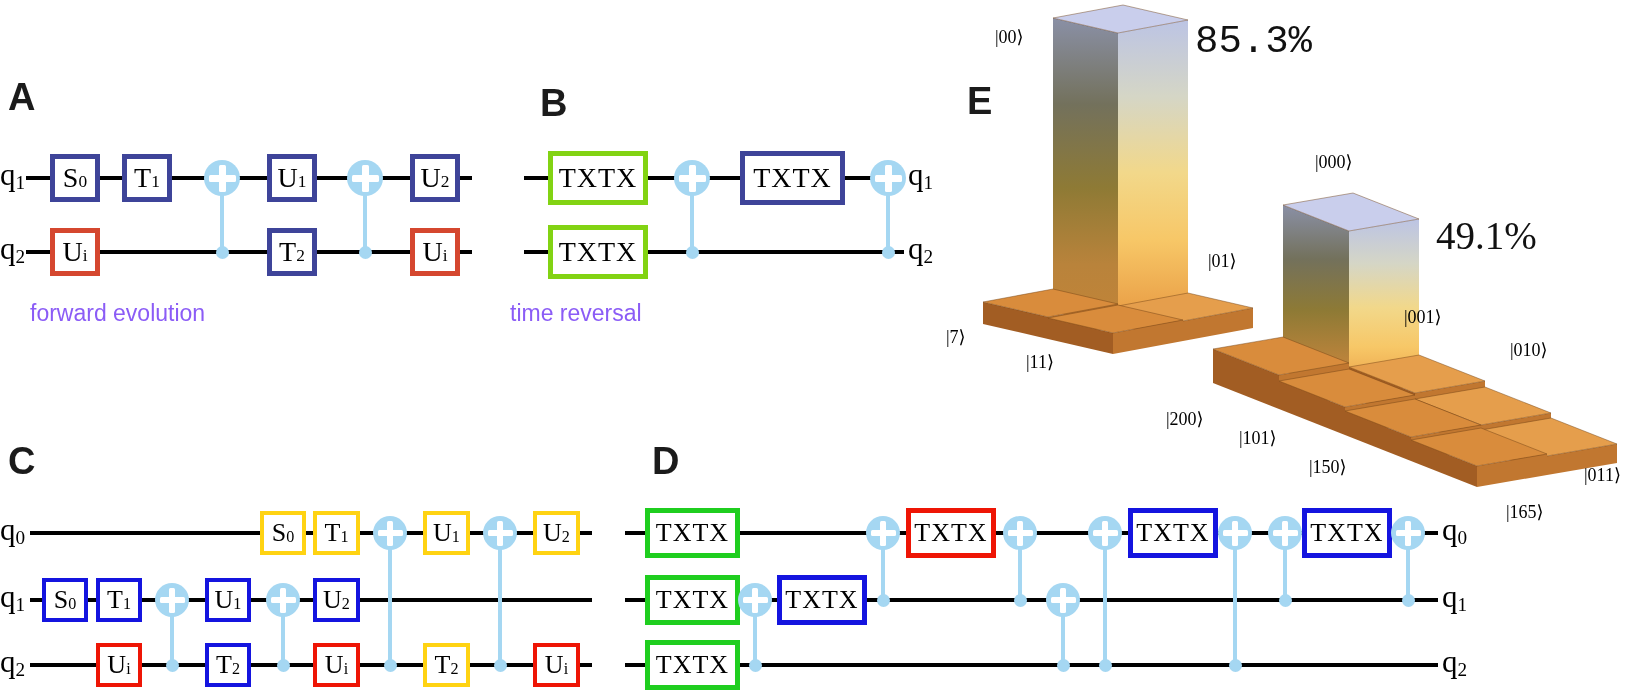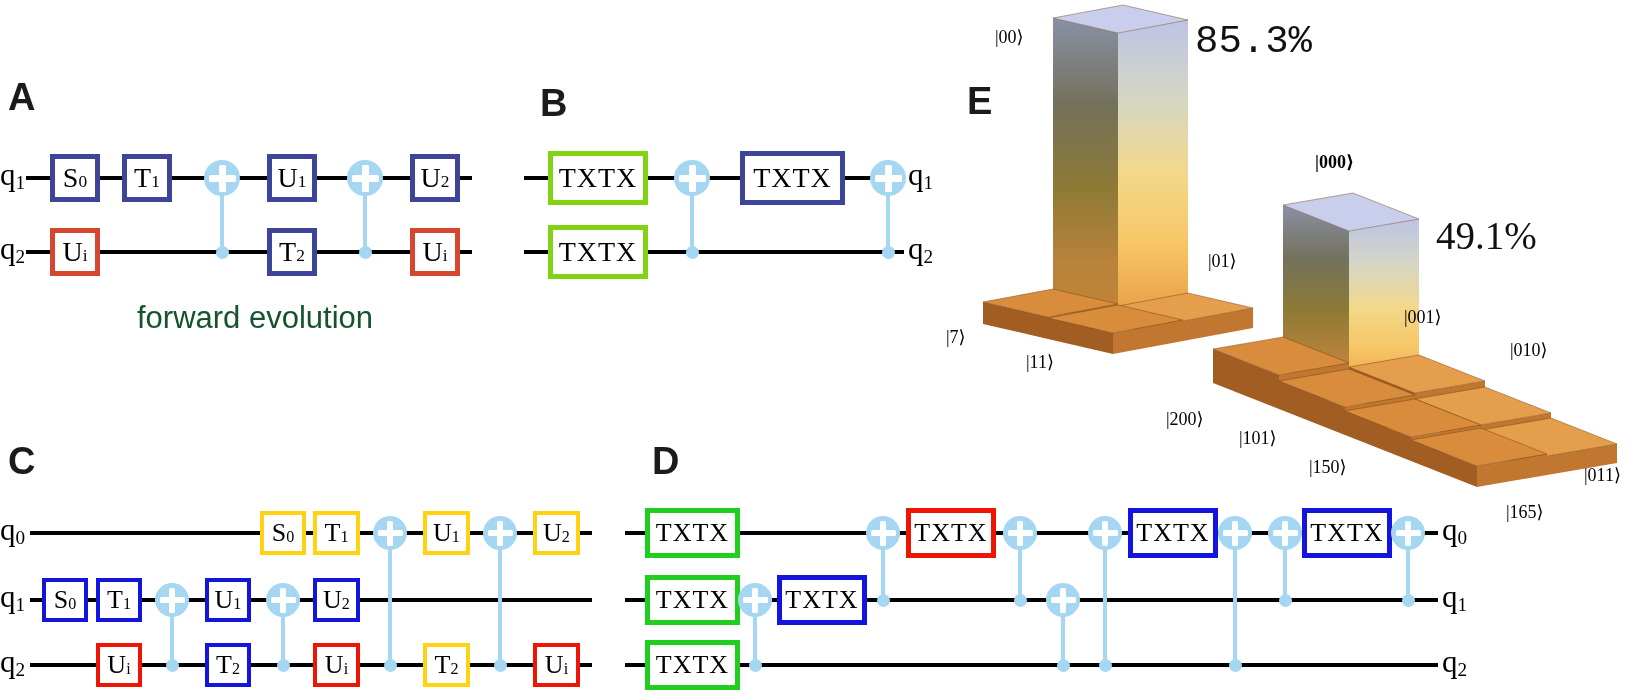--- a/index.html
+++ b/index.html
@@ -6,21 +6,21 @@
   .fig{position:relative;width:1650px;height:690px;background:#ffffff;overflow:hidden;
        font-family:"Liberation Serif","DejaVu Serif","DejaVu Sans",serif;}
   .panel-letter{position:absolute;font-family:"Liberation Sans","DejaVu Sans",sans-serif;
        font-size:38px;font-weight:600;color:#1b1b1b;z-index:12;}
   .pl-a{left:8px;top:76px;}
   .pl-b{left:540px;top:82px;}
   .pl-c{left:8px;top:440px;}
   .pl-d{left:652px;top:440px;}
   .pl-e{left:967px;top:80px;}
   .caption{position:absolute;font-family:"Liberation Sans","DejaVu Sans",sans-serif;
-       font-size:31px;font-weight:500;color:#14532d;text-align:center;z-index:12;}
+       font-size:23px;font-weight:500;color:#8b5cf6;z-index:12;}
   .cap-a{left:30px;top:300px;width:450px;}
   .cap-b{left:510px;top:300px;width:450px;}
   .circ{position:absolute;z-index:3;}
   .wire{position:absolute;background:#000;z-index:1;}
   .vline{position:absolute;z-index:2;}
   .gbox{position:absolute;background:#fff;display:flex;align-items:center;justify-content:center;
         box-sizing:border-box;z-index:3;color:#000;}
   .cnot{position:absolute;border-radius:50%;z-index:4;}
   .cnot .ph,.cnot .pv{position:absolute;background:#fff;border-radius:1.5px;}
   .cdot{position:absolute;border-radius:50%;z-index:4;}
@@ -38,20 +38,21 @@
 
 <div class="fig">
 
   <div class="panel-letter pl-a">A</div>
   <div class="panel-letter pl-b">B</div>
   <div class="panel-letter pl-c">C</div>
   <div class="panel-letter pl-d">D</div>
   <div class="panel-letter pl-e">E</div>
 
   <div class="caption cap-a">forward evolution</div>
+  <div class="caption cap-b">time reversal</div>
 
   <div class="circ" style="left: 0px; top: 80px; width: 480px; height: 280px;">
       <div class="wire" style="left: 26px; top: 96px; width: 446px; height: 4px;"></div>
       <div class="wlabel" style="left: 0px; top: 78px;"><span>q</span><span class="sub">1</span></div>
       <div class="wire" style="left: 26px; top: 170px; width: 446px; height: 4px;"></div>
       <div class="wlabel" style="left: 0px; top: 152px;"><span>q</span><span class="sub">2</span></div>
       <div class="vline" style="left: 219.75px; top: 98px; width: 4.5px; height: 74px; background: rgb(165, 215, 242);"></div>
       <div class="vline" style="left: 362.75px; top: 98px; width: 4.5px; height: 74px; background: rgb(165, 215, 242);"></div>
       <div class="gbox" style="left: 50px; top: 74px; width: 50px; height: 48px; border: 5px solid rgb(62, 68, 153); font-size: 28px;">
         <span>S</span>
@@ -358,21 +359,21 @@
       <polygon points="271,310 337,336 337,357 271,331" fill="#A25D23"></polygon>
       <polygon points="337,336 407,324 407,345 337,357" fill="#C17730"></polygon>
       <polygon points="271,310 341,298 407,324 337,336" fill="#D98C3C" stroke="rgba(110,65,20,0.45)" stroke-width="1" stroke-linejoin="round"></polygon>
     </svg>
 
   <div class="labels-layer">
       <div class="ket" style="left: 995px; top: 26px;">|00⟩</div>
       <div class="ket" style="left: 1208px; top: 250px;">|01⟩</div>
       <div class="ket" style="left: 946px; top: 326px;">|7⟩</div>
       <div class="ket" style="left: 1026px; top: 351px;">|11⟩</div>
-      <div class="ket" style="left: 1315px; top: 151px; font-weight: bold;">|000⟩</div>
+      <div class="ket" style="left: 1315px; top: 151px;">|000⟩</div>
       <div class="ket" style="left: 1404px; top: 306px;">|001⟩</div>
       <div class="ket" style="left: 1510px; top: 339px;">|010⟩</div>
       <div class="ket" style="left: 1584px; top: 464px;">|011⟩</div>
       <div class="ket" style="left: 1166px; top: 408px;">|200⟩</div>
       <div class="ket" style="left: 1239px; top: 427px;">|101⟩</div>
       <div class="ket" style="left: 1309px; top: 456px;">|150⟩</div>
       <div class="ket" style="left: 1506px; top: 501px;">|165⟩</div>
     </div>
 
   <div class="pct pct-2q">85.3%</div>

